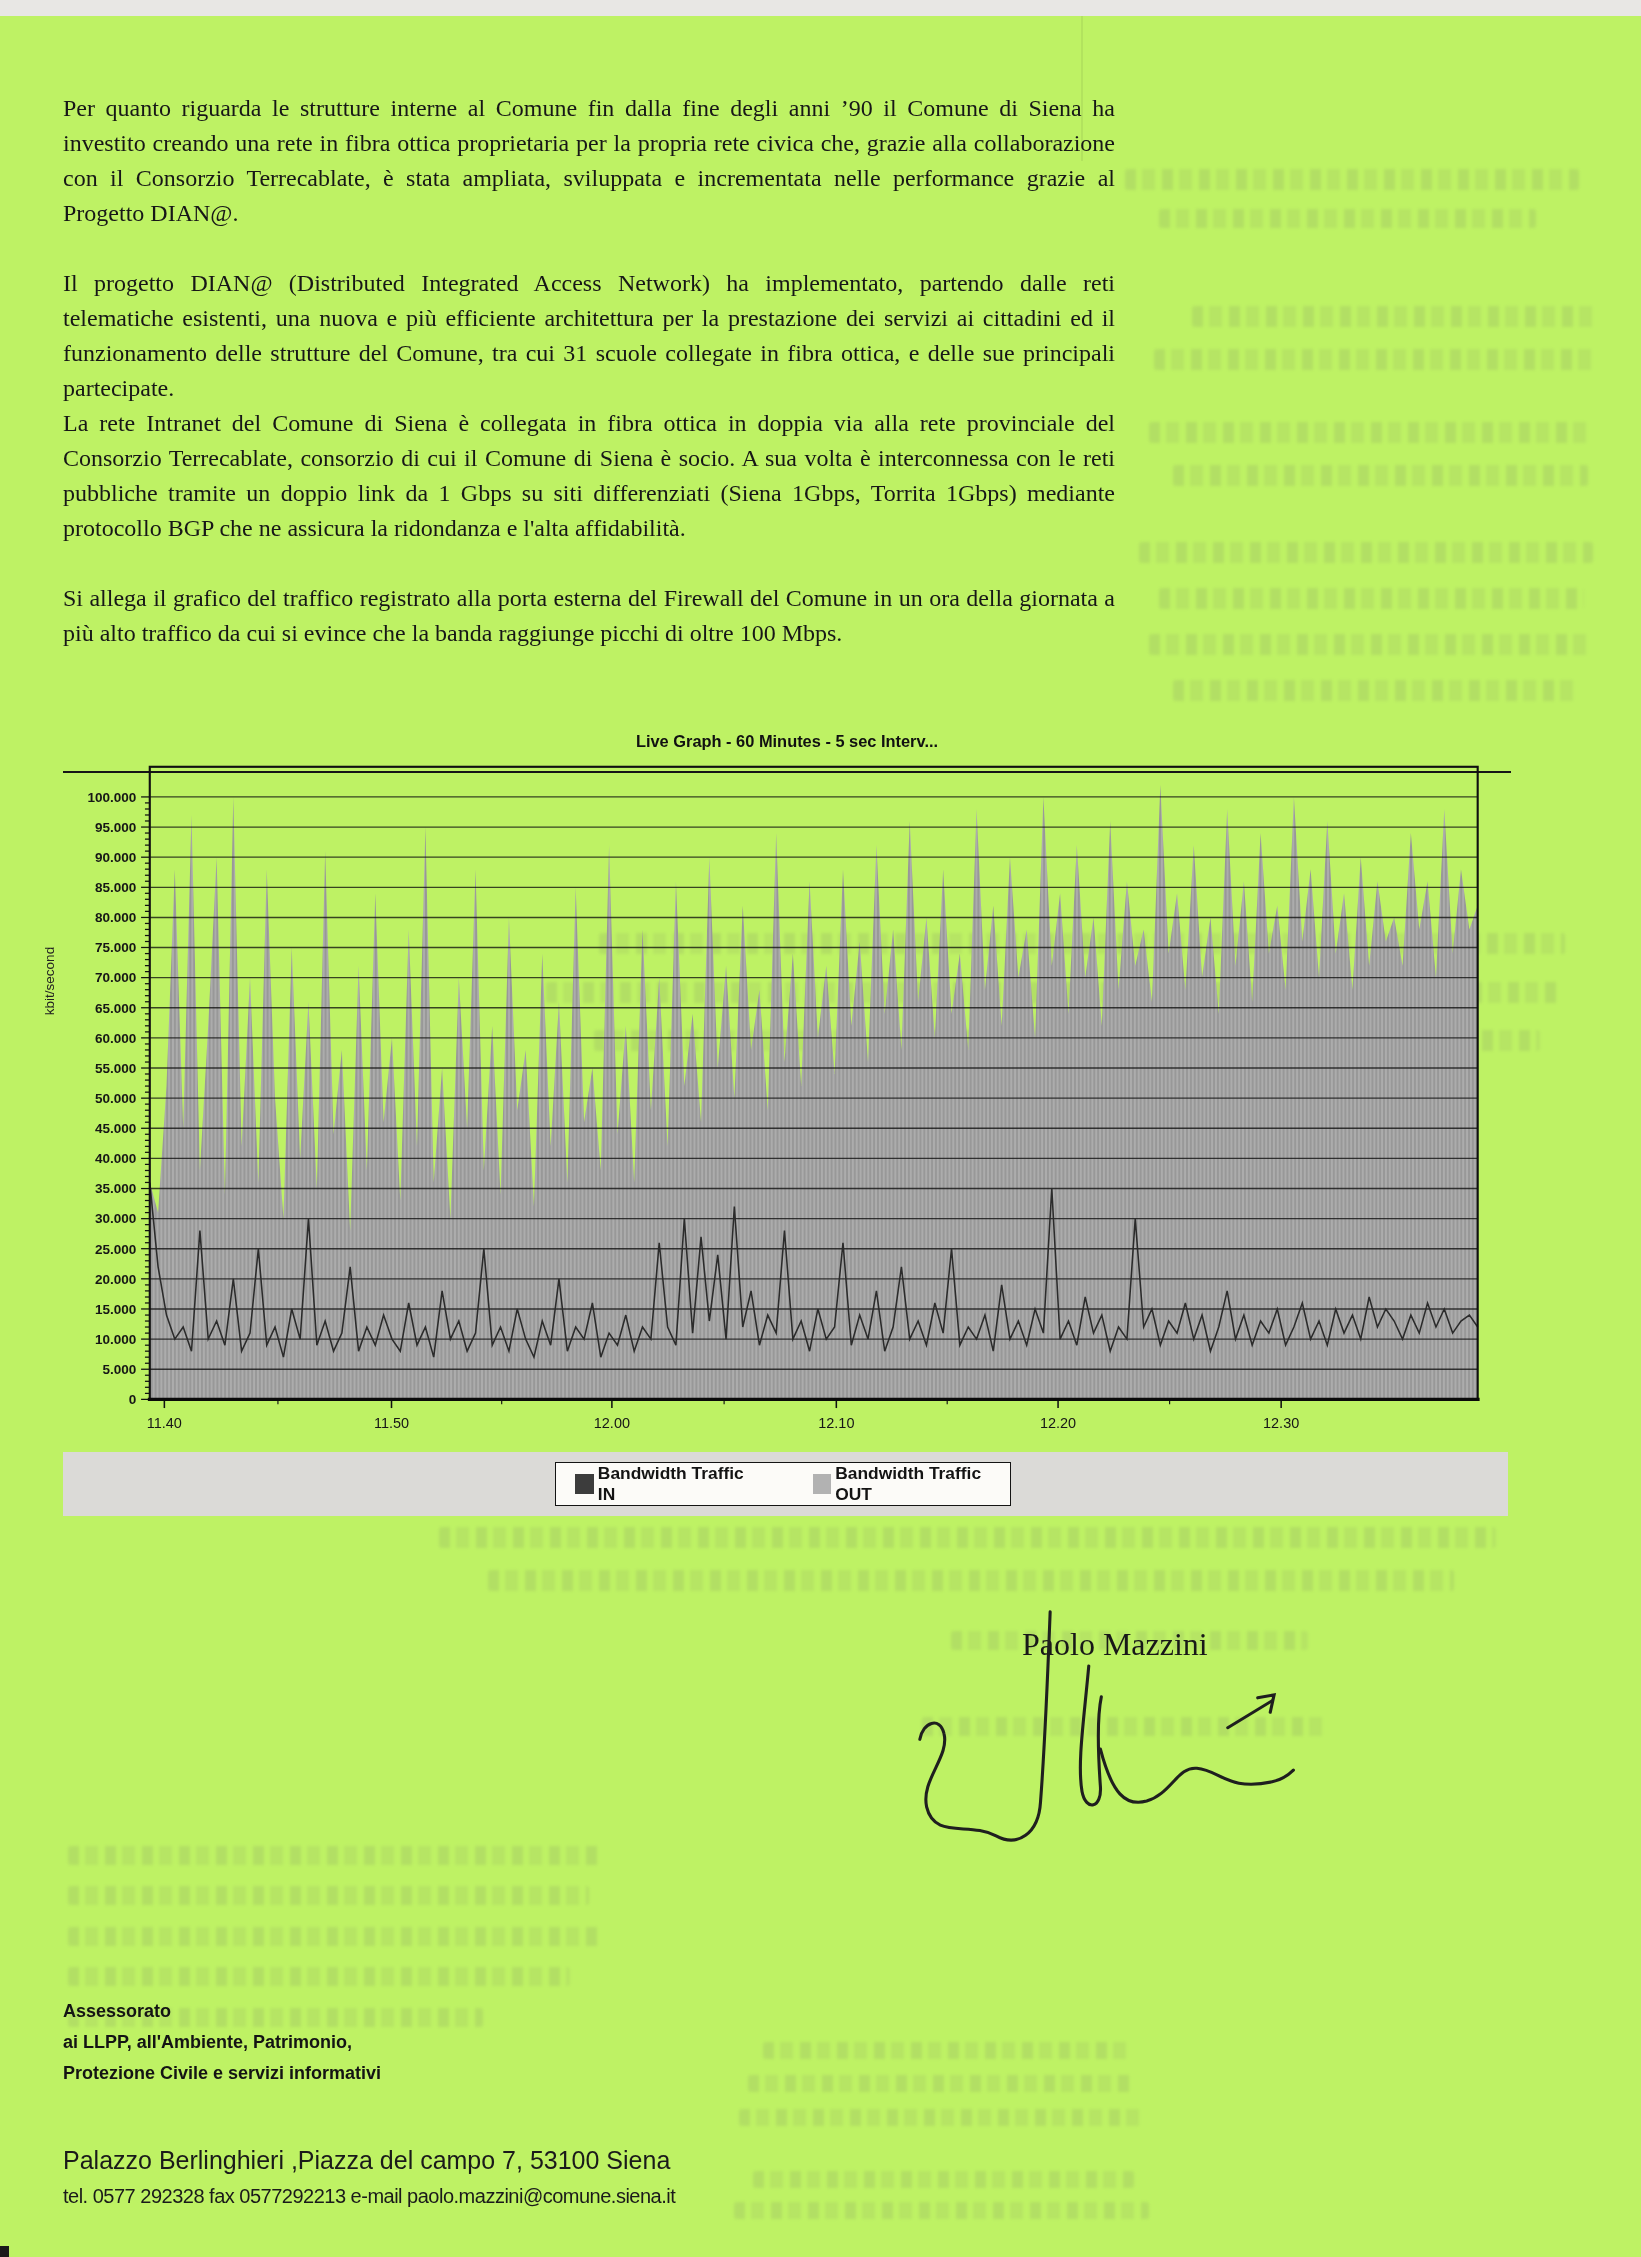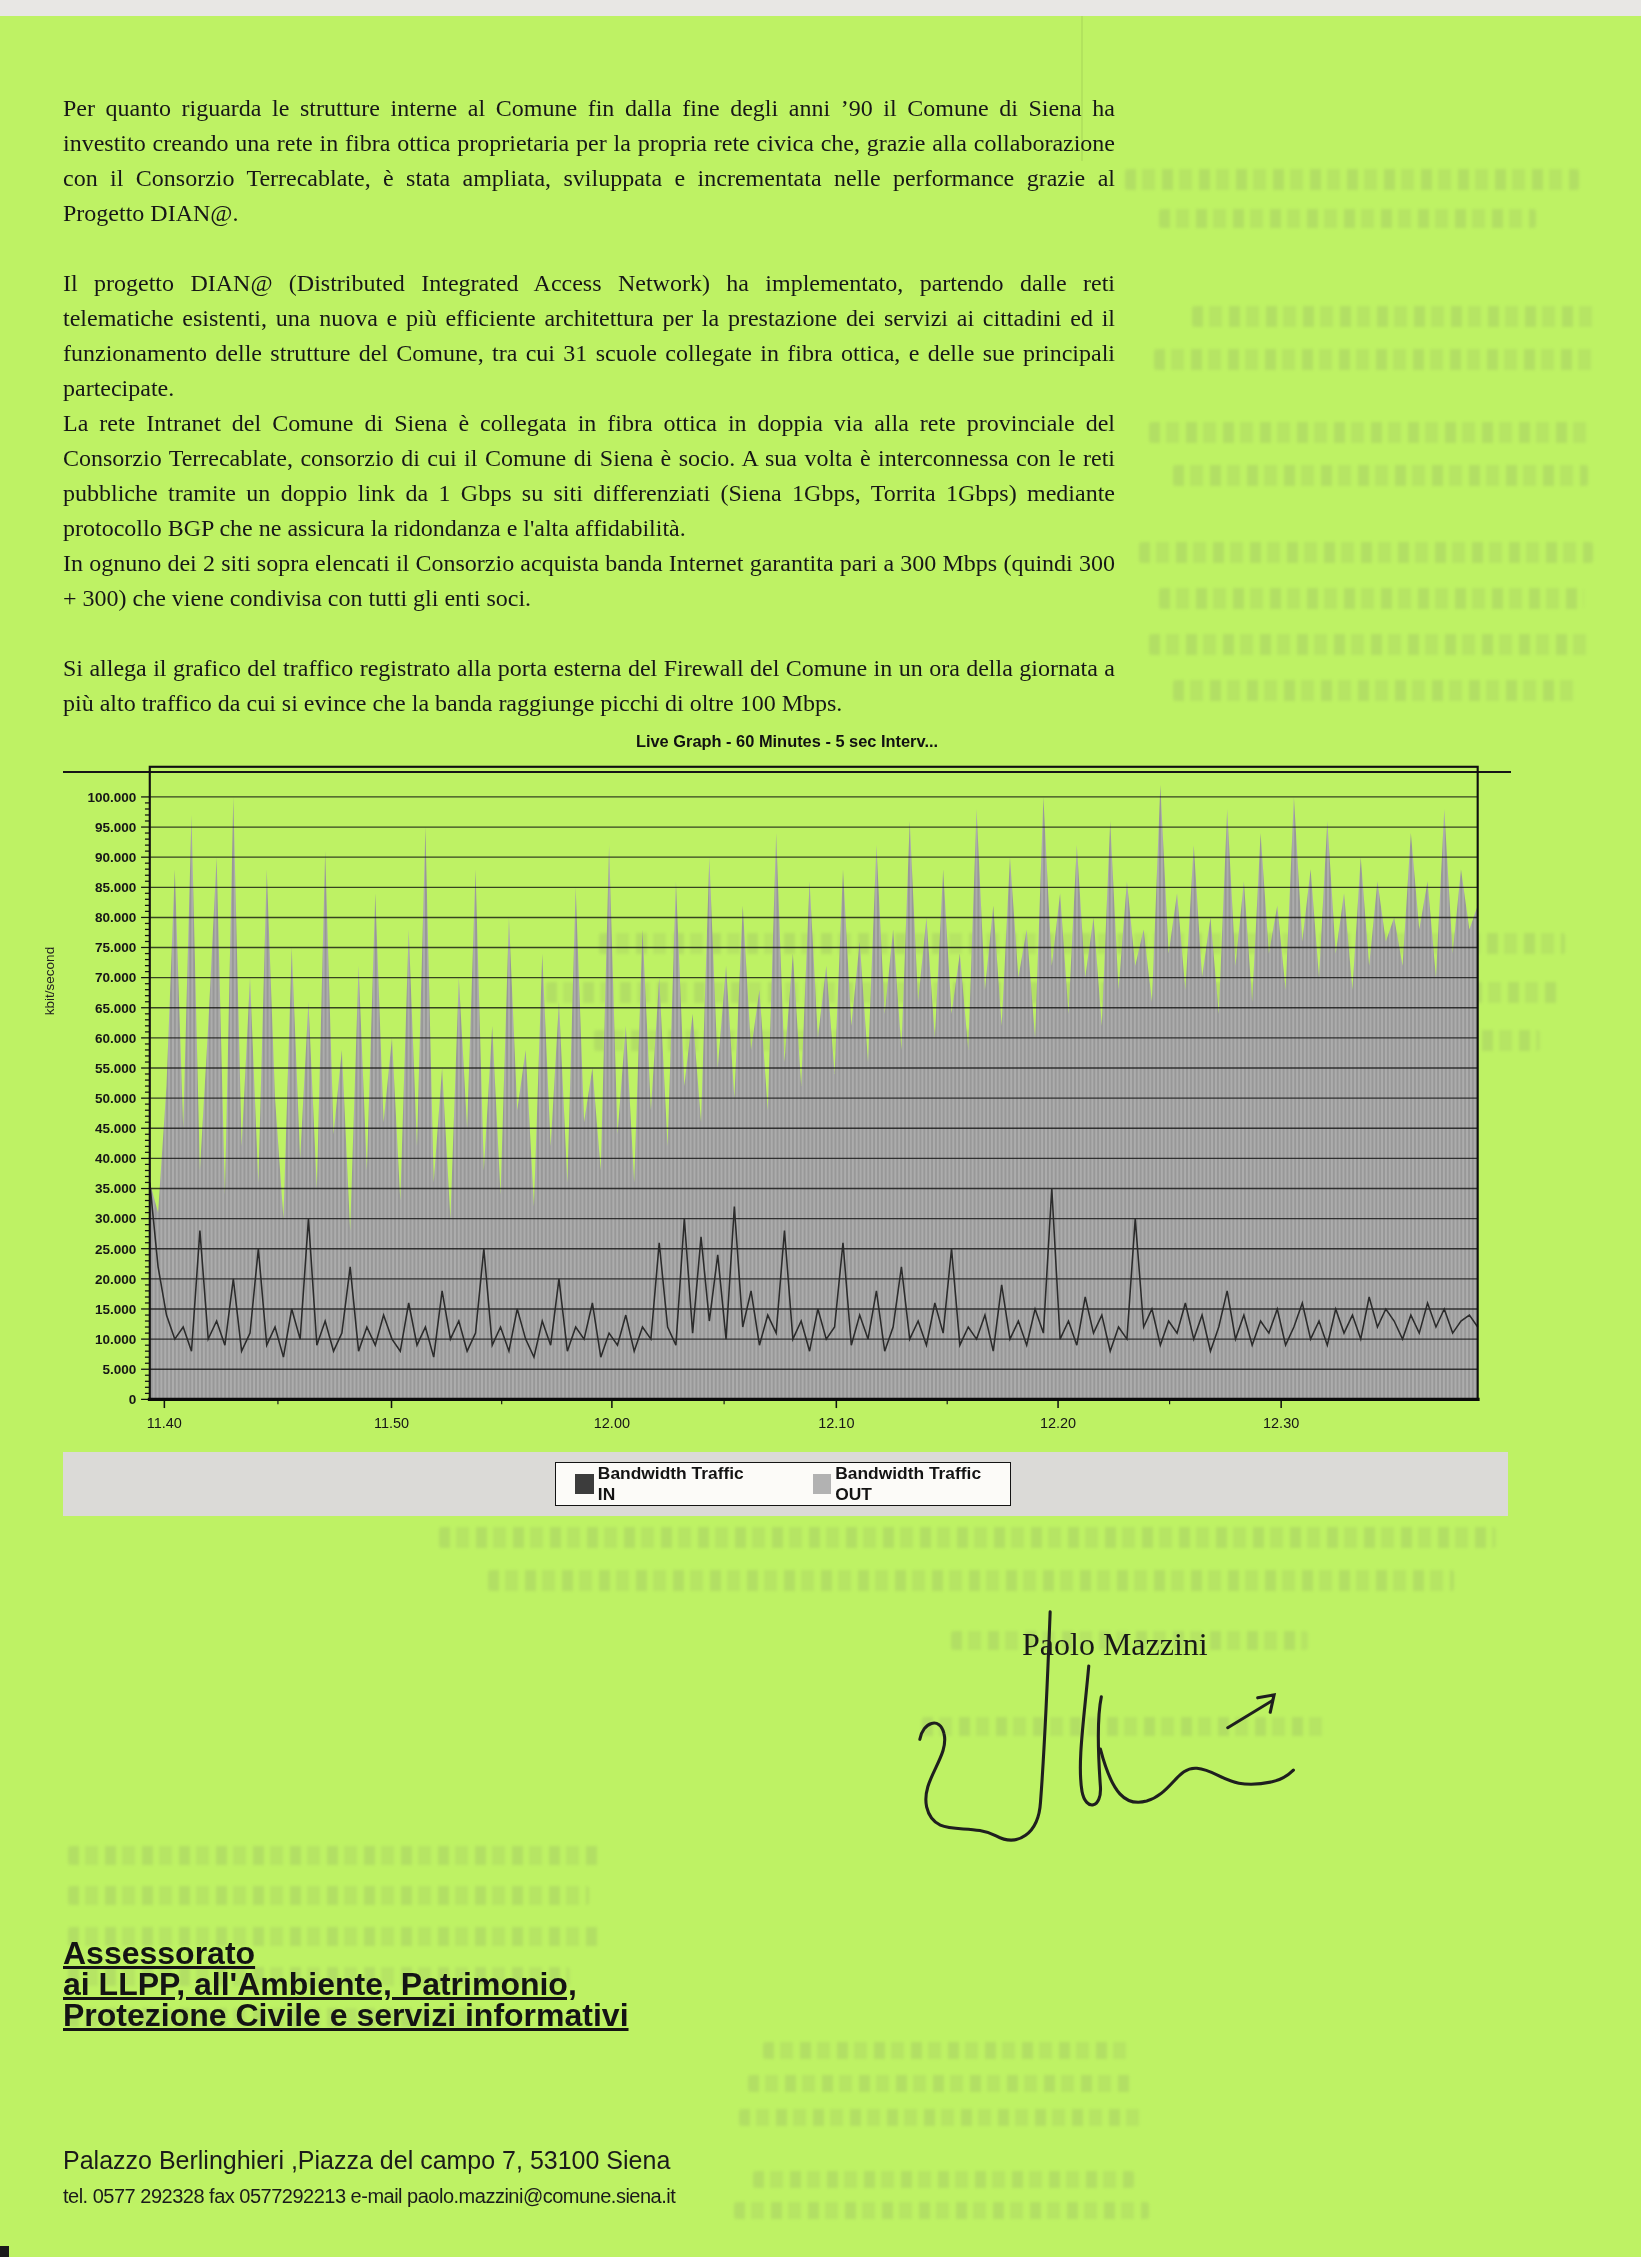--- a/index.html
+++ b/index.html
@@ -30,23 +30,23 @@
   .legend-box{position:absolute;left:492px;top:9.7px;width:454px;height:42px;
     background:#fcfbf8;border:1.9px solid #141414;display:flex;align-items:center;
     font-family:"Liberation Sans",sans-serif;font-weight:bold;font-size:17.4px;color:#141414;}
   .legend-entry{display:flex;align-items:center;margin-left:19.3px;}
   .swatch{width:20px;height:20px;display:inline-block;margin-right:3.9px;}
   
   .printed-name{position:absolute;left:1022px;top:1610px;
     font-family:"Liberation Serif",serif;font-size:32px;color:#181818;}
   #signature-svg{position:absolute;left:888px;top:1588px;}
   
-  .footer-dept{position:absolute;left:63px;top:1922px;
-    font-family:"Liberation Sans",sans-serif;font-weight:bold;font-size:32px;
-    line-height:31px;color:#141414;text-decoration:underline;}
+  .footer-dept{position:absolute;left:63px;top:1980px;
+    font-family:"Liberation Sans",sans-serif;font-weight:bold;font-size:18px;
+    line-height:31px;color:#141414;}
   .footer-address{position:absolute;left:63px;top:2130px;
     font-family:"Liberation Sans",sans-serif;font-size:25px;color:#1a1a1a;}
   .footer-contacts{position:absolute;left:63px;top:2169px;
     font-family:"Liberation Sans",sans-serif;font-size:20px;color:#1a1a1a;
     letter-spacing:-0.5px;}
   
   .ghost{position:absolute;border-radius:2.9px;opacity:.5;filter:blur(1.5px);
     background:repeating-linear-gradient(90deg,
       rgba(100,100,100,.26) 0 10.6px, rgba(100,100,100,0) 10.6px 17.4px,
       rgba(100,100,100,.18) 17.4px 30px, rgba(100,100,100,0) 30px 37px);}
@@ -60,21 +60,20 @@
 <body>
 
 <div class="page">
 
   <div class="crease"></div>
 
   <div class="body-text">
     <p>Per quanto riguarda le strutture interne al Comune fin dalla fine degli anni ’90 il Comune di Siena ha investito creando una rete in fibra ottica proprietaria per la propria rete civica che, grazie alla collaborazione con il Consorzio Terrecablate, è stata ampliata, sviluppata e incrementata nelle performance grazie al Progetto DIAN@.</p>
     <p class="tight">Il progetto DIAN@ (Distributed Integrated Access Network) ha implementato, partendo dalle reti telematiche esistenti, una nuova e più efficiente architettura per la prestazione dei servizi ai cittadini ed il funzionamento delle strutture del Comune, tra cui 31 scuole collegate in fibra ottica, e delle sue principali partecipate.</p>
     <p class="tight">La rete Intranet del Comune di Siena è collegata in fibra ottica in doppia via alla rete provinciale del Consorzio Terrecablate, consorzio di cui il Comune di Siena è socio. A sua volta è interconnessa con le reti pubbliche tramite un doppio link da 1 Gbps su siti differenziati (Siena 1Gbps, Torrita 1Gbps) mediante protocollo BGP che ne assicura la ridondanza e l'alta affidabilità.</p>
-    <p class="tight">In ognuno dei 2 siti sopra elencati il Consorzio acquista banda Internet garantita pari a 300 Mbps (quindi 300 + 300) che viene condivisa con tutti gli enti soci.</p>
     <p class="gap-top">Si allega il grafico del traffico registrato alla porta esterna del Firewall del Comune in un ora della giornata a più alto traffico da cui si evince che la banda raggiunge picchi di oltre 100 Mbps.</p>
   </div>
 
   <div class="ghost" style="left:1125px;top:153px;width:454px;height:21px"></div>
   <div class="ghost" style="left:1159px;top:193px;width:377px;height:19.3px"></div>
   <div class="ghost" style="left:1192px;top:290px;width:406px;height:21px"></div>
   <div class="ghost" style="left:1154px;top:333px;width:444px;height:21px"></div>
   <div class="ghost" style="left:1149px;top:406px;width:444px;height:21px"></div>
   <div class="ghost" style="left:1173px;top:449px;width:415px;height:21px"></div>
   <div class="ghost" style="left:1139px;top:526px;width:454px;height:21px"></div>

